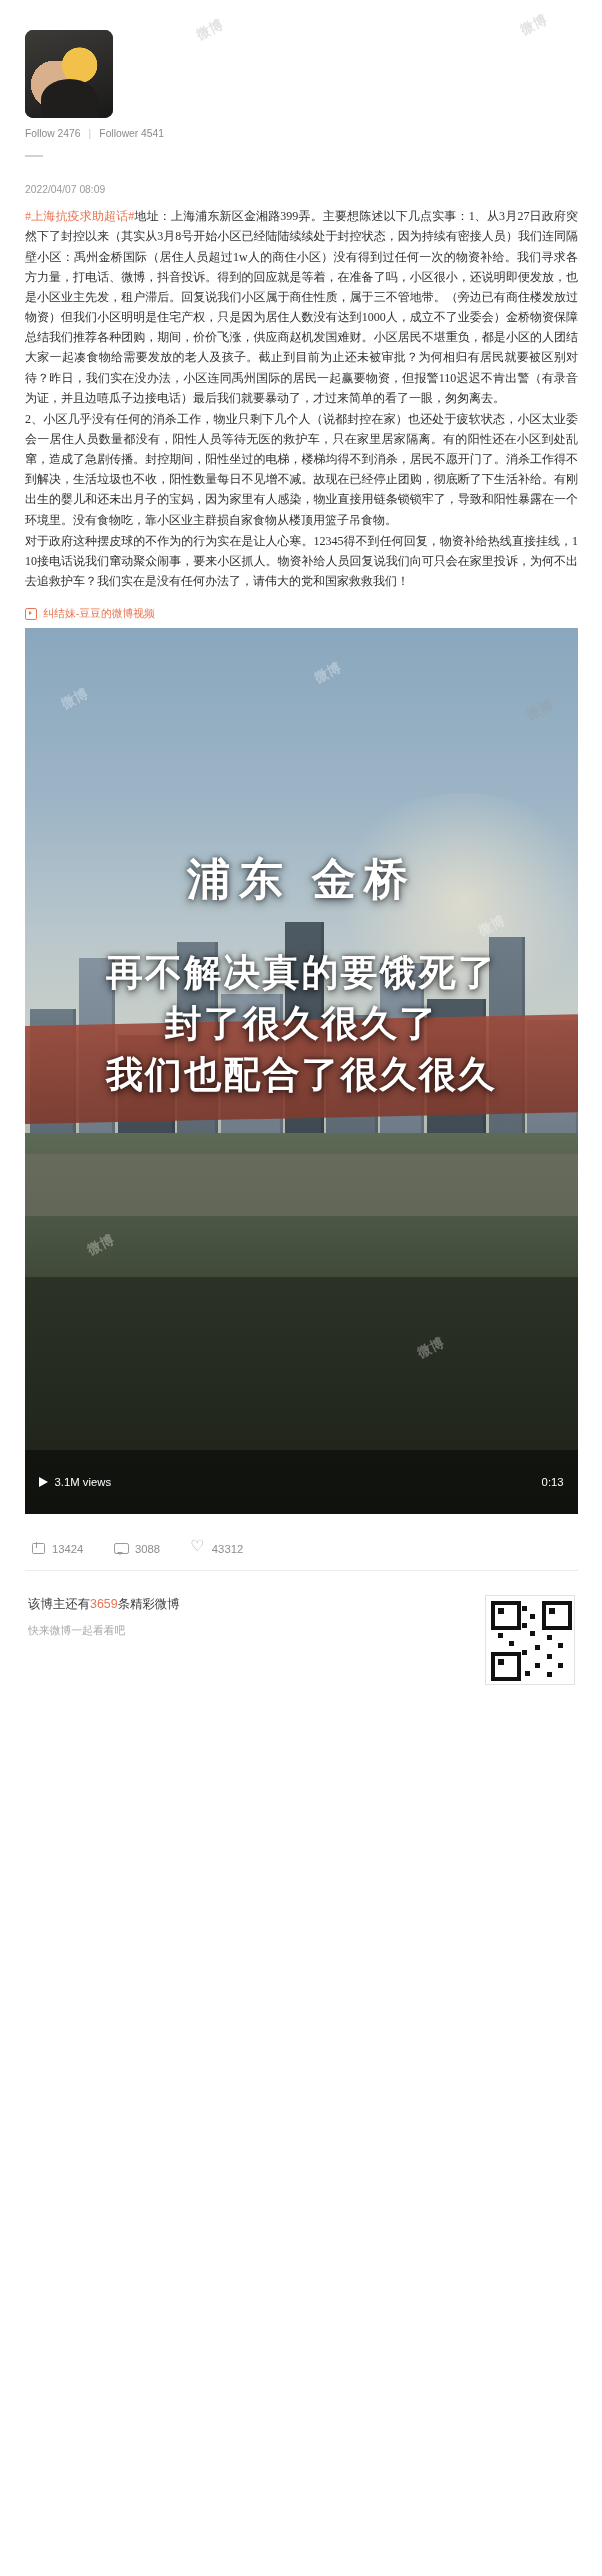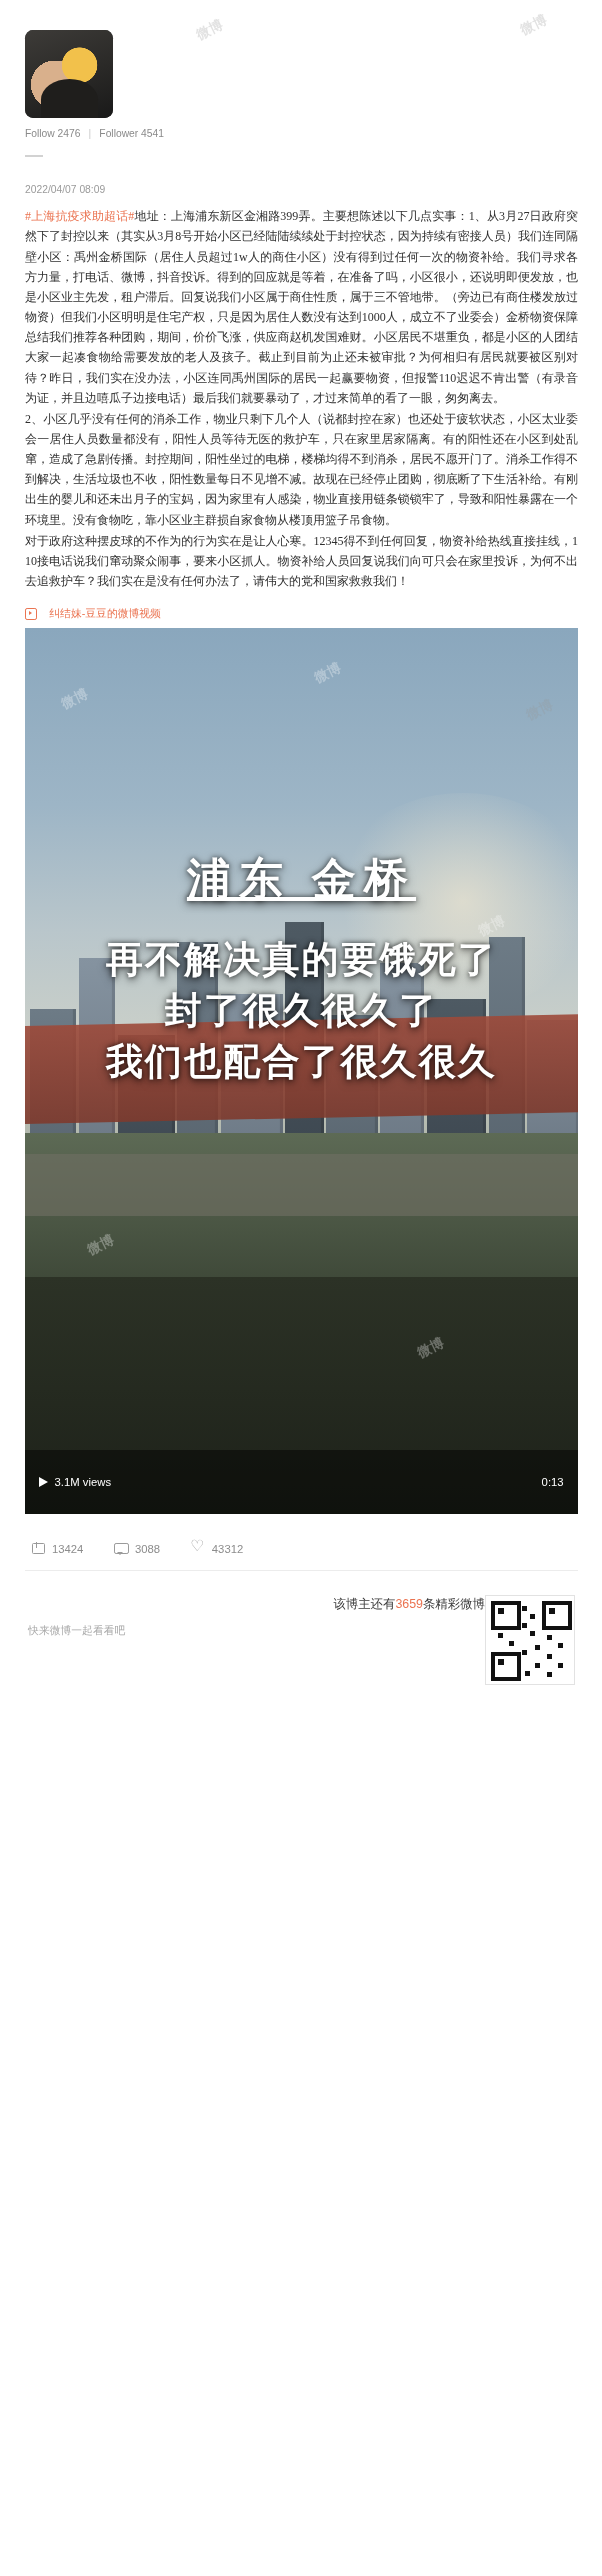--- a/index.html
+++ b/index.html
@@ -119,21 +119,21 @@
     color: #eb7350;
   }
 
   
   .video-caption {
     margin: 15.5px 25px 7.2px 25px;
     font-size: 10.8px;
     color: #eb7350;
     display: flex;
     align-items: center;
-    gap: 12px;
+    gap: 6px;
   }
   .video-caption .play-badge {
     display: inline-block;
     width: 10.3px; height: 10.3px;
     border: 1px solid #eb7350;
     border-radius: 2.1px;
     position: relative;
   }
   .video-caption .play-badge::after {
     content: "";
@@ -214,22 +214,21 @@
     left: 0; right: 0;
     top: 222px;
     text-align: center;
     color: #fff;
   }
   .sub-title-main {
     font-size: 44px;
     font-weight: bold;
     letter-spacing: 8.2px;
     text-shadow: 0 0 5.2px rgba(0,0,0,.65), 0 2.6px 9.3px rgba(0,0,0,.5);
-    margin-bottom: 25px;
-    text-decoration: underline;
+    margin-bottom: 38px;
   }
   .sub-line {
     font-size: 37px;
     font-weight: bold;
     letter-spacing: 2.1px;
     line-height: 1.38;
     text-shadow: 0 0 5.2px rgba(0,0,0,.7), 0 2.6px 8.2px rgba(0,0,0,.55);
   }
   .video-meta {
     position: absolute;
@@ -322,21 +321,20 @@
     display: flex;
     align-items: flex-start;
   }
   .footer-text {
     flex: 1;
   }
   .footer-main {
     font-size: 12.4px;
     color: #3a3a3a;
     line-height: 1.5;
-    text-align: right;
   }
   .footer-main .count {
     color: #eb7350;
   }
   .footer-sub {
     margin-top: 10.3px;
     font-size: 10.8px;
     color: #a9a9a9;
   }
   .qr {

